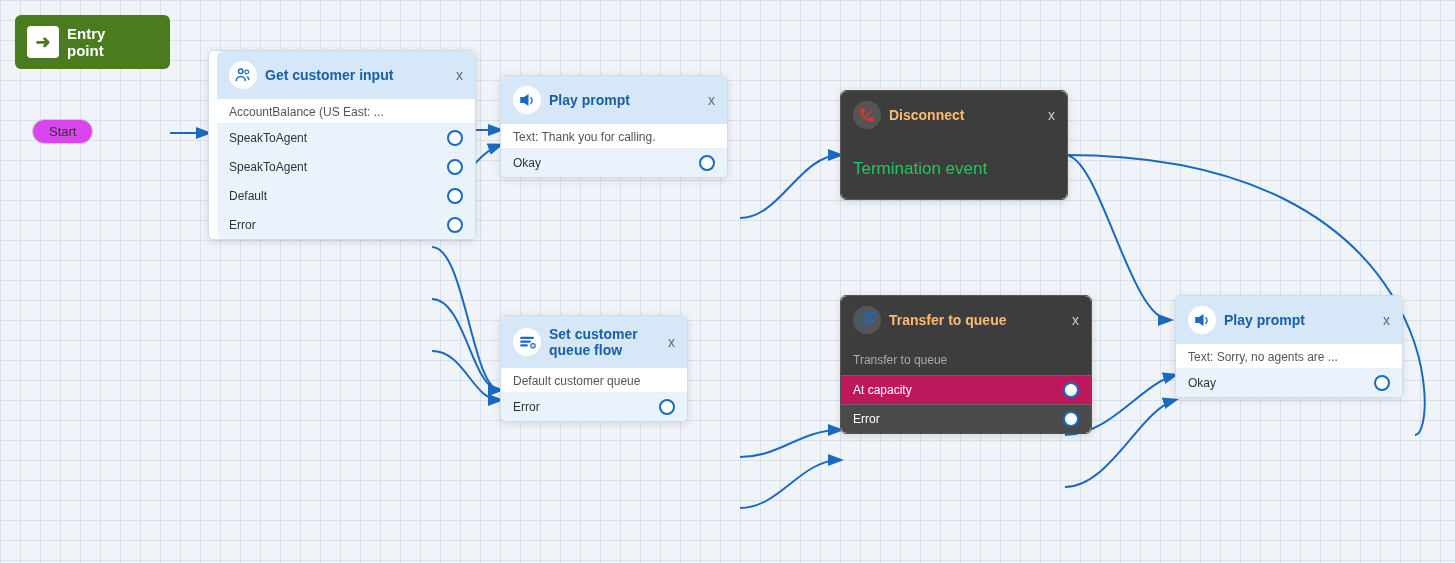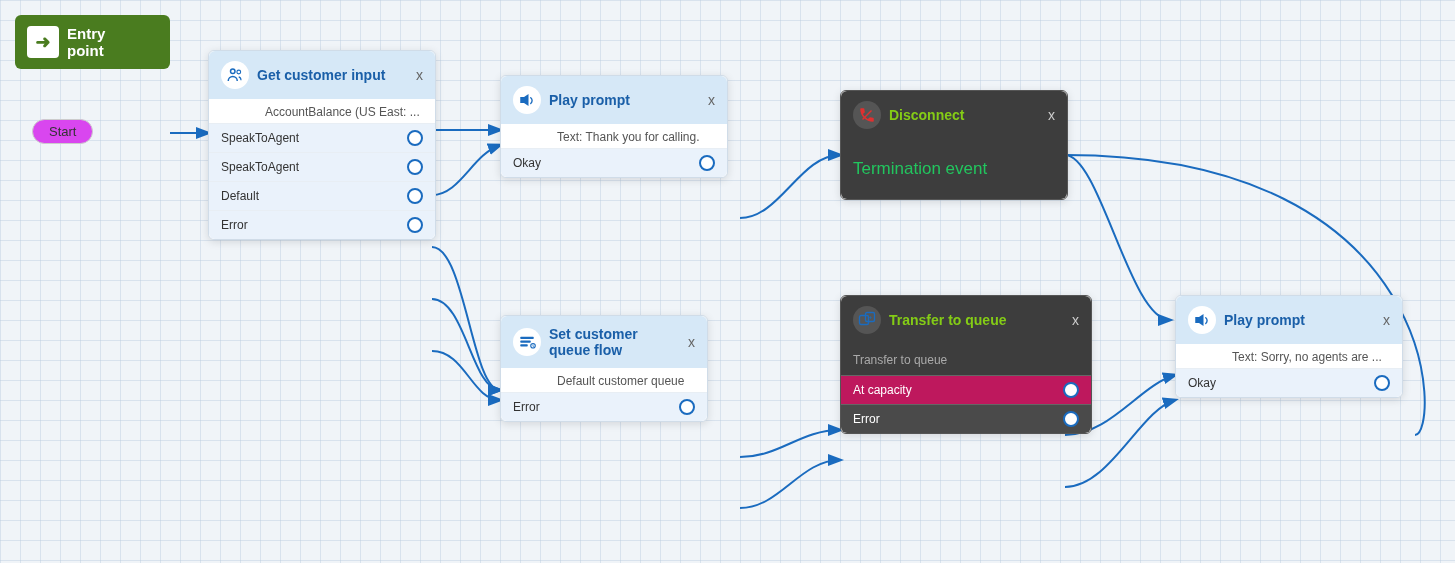--- a/index.html
+++ b/index.html
@@ -68,34 +68,33 @@
       background: #3d3d3d;
       color: white;
     }
     .node-title {
       font-weight: bold;
       color: #1a5fa8;
       font-size: 14px;
       flex: 1;
     }
     .node-title.white {
-      color: #84cc16;
+      color: #fdba74;
     }
     .node-close {
       color: #666;
       font-size: 14px;
       cursor: pointer;
       margin-left: auto;
     }
     .node-close.white { color: #ccc; }
     .node-subtitle {
       color: #555;
       font-size: 12px;
       padding: 6px 12px 4px;
-      margin-left: 44px;
     }
 
     
     .port-row {
       display: flex;
       align-items: center;
       justify-content: space-between;
       padding: 6px 12px;
       border-top: 1px solid #e8eef4;
       background: #eaf2fb;
@@ -180,21 +179,21 @@
   <div class="icon-box">➜</div>
   <div>
     <span>Entry</span><br>
     <span>point</span>
   </div>
 </div>
 <div style="position:absolute; left:32px; top:119px; background:#d946ef; border:1px solid #ccc; border-radius:20px; padding:4px 16px; font-size:13px; color:#333;">
   <span>Start</span>
 </div>
 
-<div class="flow-node" style="left:208px; top:50px; width:228px;">
+<div class="flow-node" style="left:208px; top:50px; width:268px;padding-left:8px;">
   <div class="node-header blue-bg">
     <div class="node-icon-wrap">
       <svg width="18" height="18" viewBox="0 0 24 24" fill="none" xmlns="http://www.w3.org/2000/svg">
         <circle cx="9" cy="7" r="3" stroke="#1a6bbf" stroke-width="2"></circle>
         <path d="M3 20c0-3.3 2.7-6 6-6s6 2.7 6 6" stroke="#1a6bbf" stroke-width="2" fill="none"></path>
         <circle cx="17" cy="8" r="2.5" stroke="#1a6bbf" stroke-width="1.5"></circle>
         <path d="M20 19c0-2.2-1.3-4-3-4.5" stroke="#1a6bbf" stroke-width="1.5" fill="none"></path>
       </svg>
     </div>
     <span class="node-title">Get customer input</span>
@@ -230,21 +229,21 @@
     <span class="node-title">Play prompt</span>
     <span class="node-close">x</span>
   </div>
   <div class="node-subtitle">Text: Thank you for calling.</div>
   <div class="port-row">
     <span>Okay</span>
     <span class="port-dot"></span>
   </div>
 </div>
 
-<div class="flow-node" style="left:500px; top:315px; width:208px;">
+<div class="flow-node" style="left:500px; top:315px; width:188px;">
   <div class="node-header blue-bg">
     <div class="node-icon-wrap">
       <svg width="18" height="18" viewBox="0 0 24 24" fill="none" xmlns="http://www.w3.org/2000/svg">
         <rect x="3" y="5" width="18" height="3" rx="1" fill="#1a6bbf"></rect>
         <rect x="3" y="10" width="14" height="3" rx="1" fill="#1a6bbf"></rect>
         <rect x="3" y="15" width="10" height="3" rx="1" fill="#1a6bbf"></rect>
         <circle cx="20" cy="17" r="3" fill="white" stroke="#1a6bbf" stroke-width="1.5"></circle>
         <path d="M20 15.5v2l1 1" stroke="#1a6bbf" stroke-width="1" stroke-linecap="round"></path>
       </svg>
     </div>

